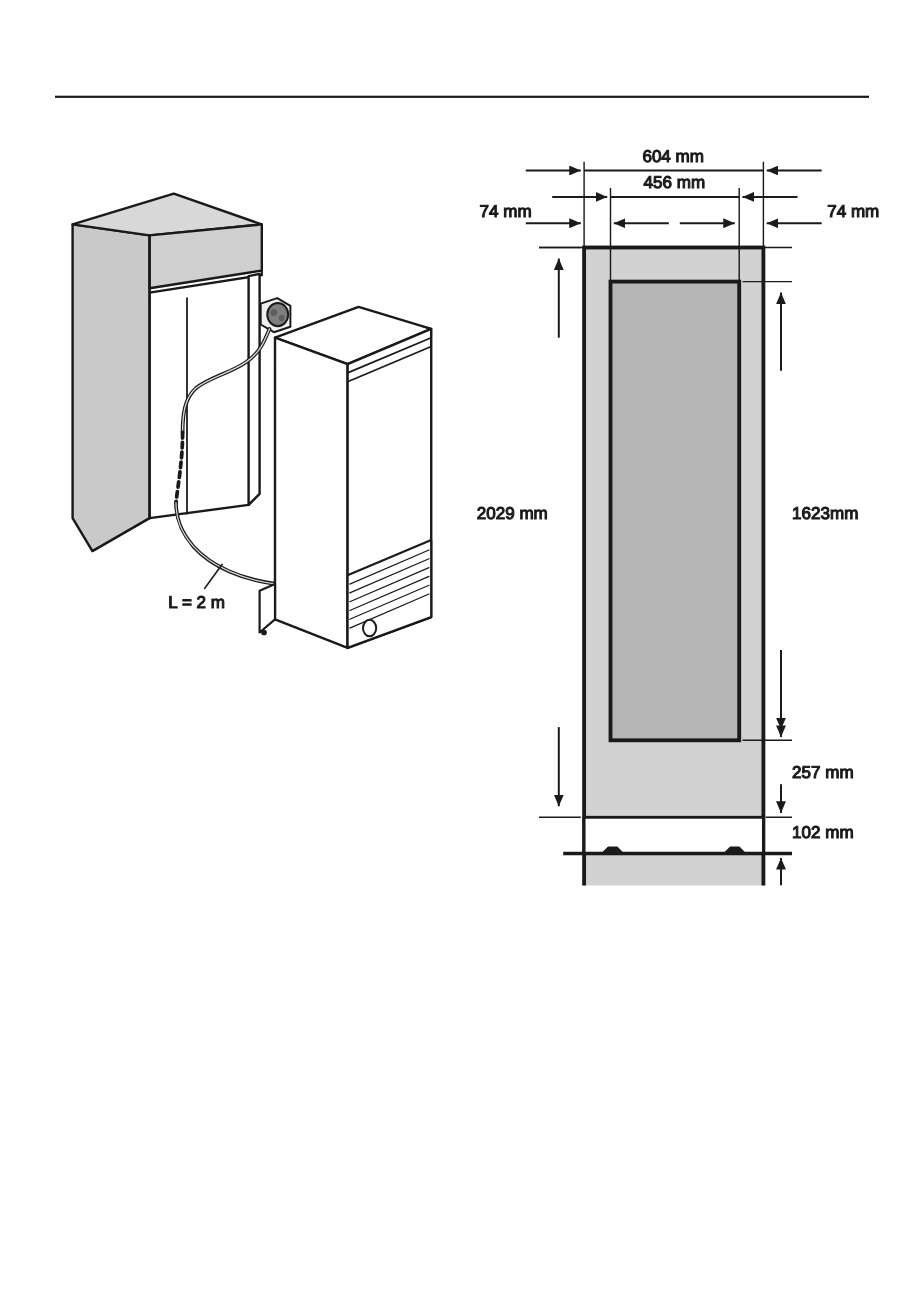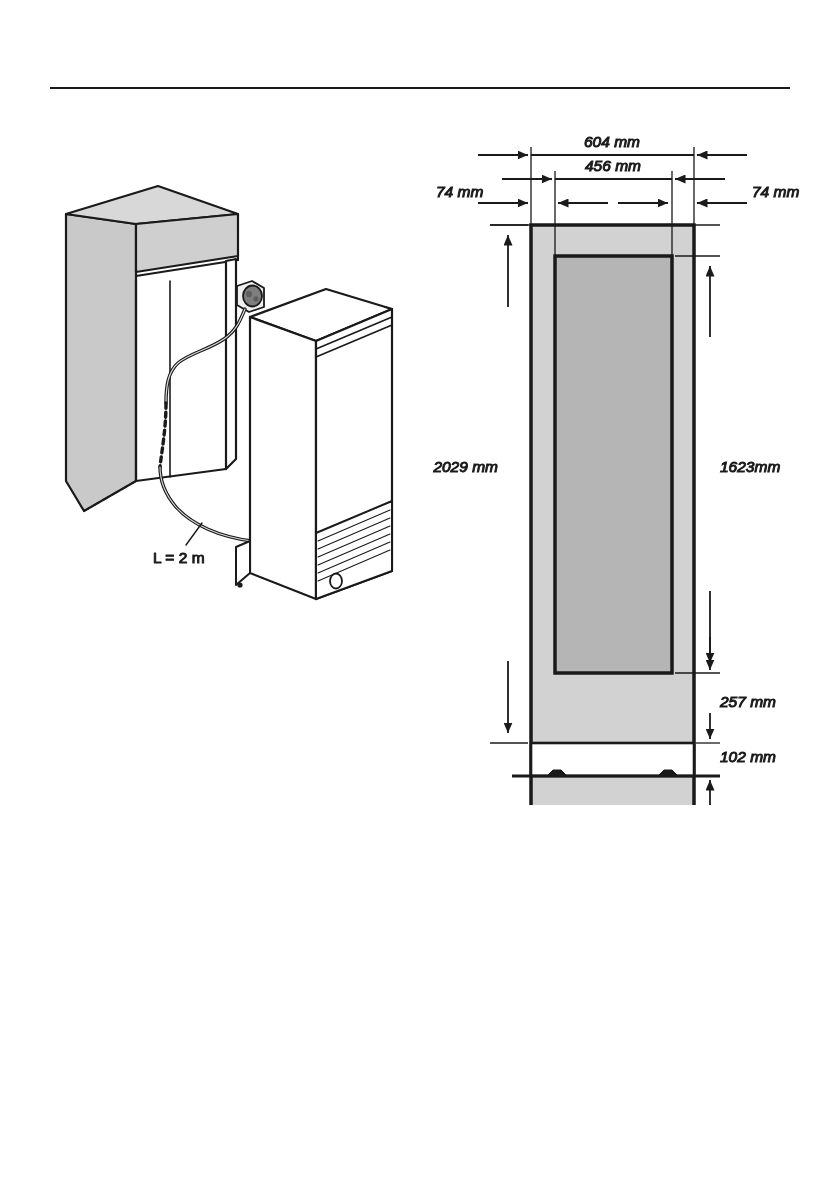--- a/index.html
+++ b/index.html
@@ -28,31 +28,30 @@
     left: 50px;
     top: 87px;
     width: 740px;
     height: 2px;
     background: #1a1a1a;
   }
   svg { display: block; }
   .fig-left {
     position: absolute;
     left: 40px;
-    top: 181px;
+    top: 171px;
     width: 400px;
     height: 440px;
   }
   .fig-right {
     position: absolute;
     left: 420px;
     top: 125px;
     width: 410px;
     height: 680px;
-    font-style: italic;
   }
   text {
     font-family: "Liberation Sans", sans-serif;
     fill: #1a1a1a;
   }
   .dim-label {
     font-size: 15.5px;
   }
   .cable-label {
     font-size: 15.5px;

